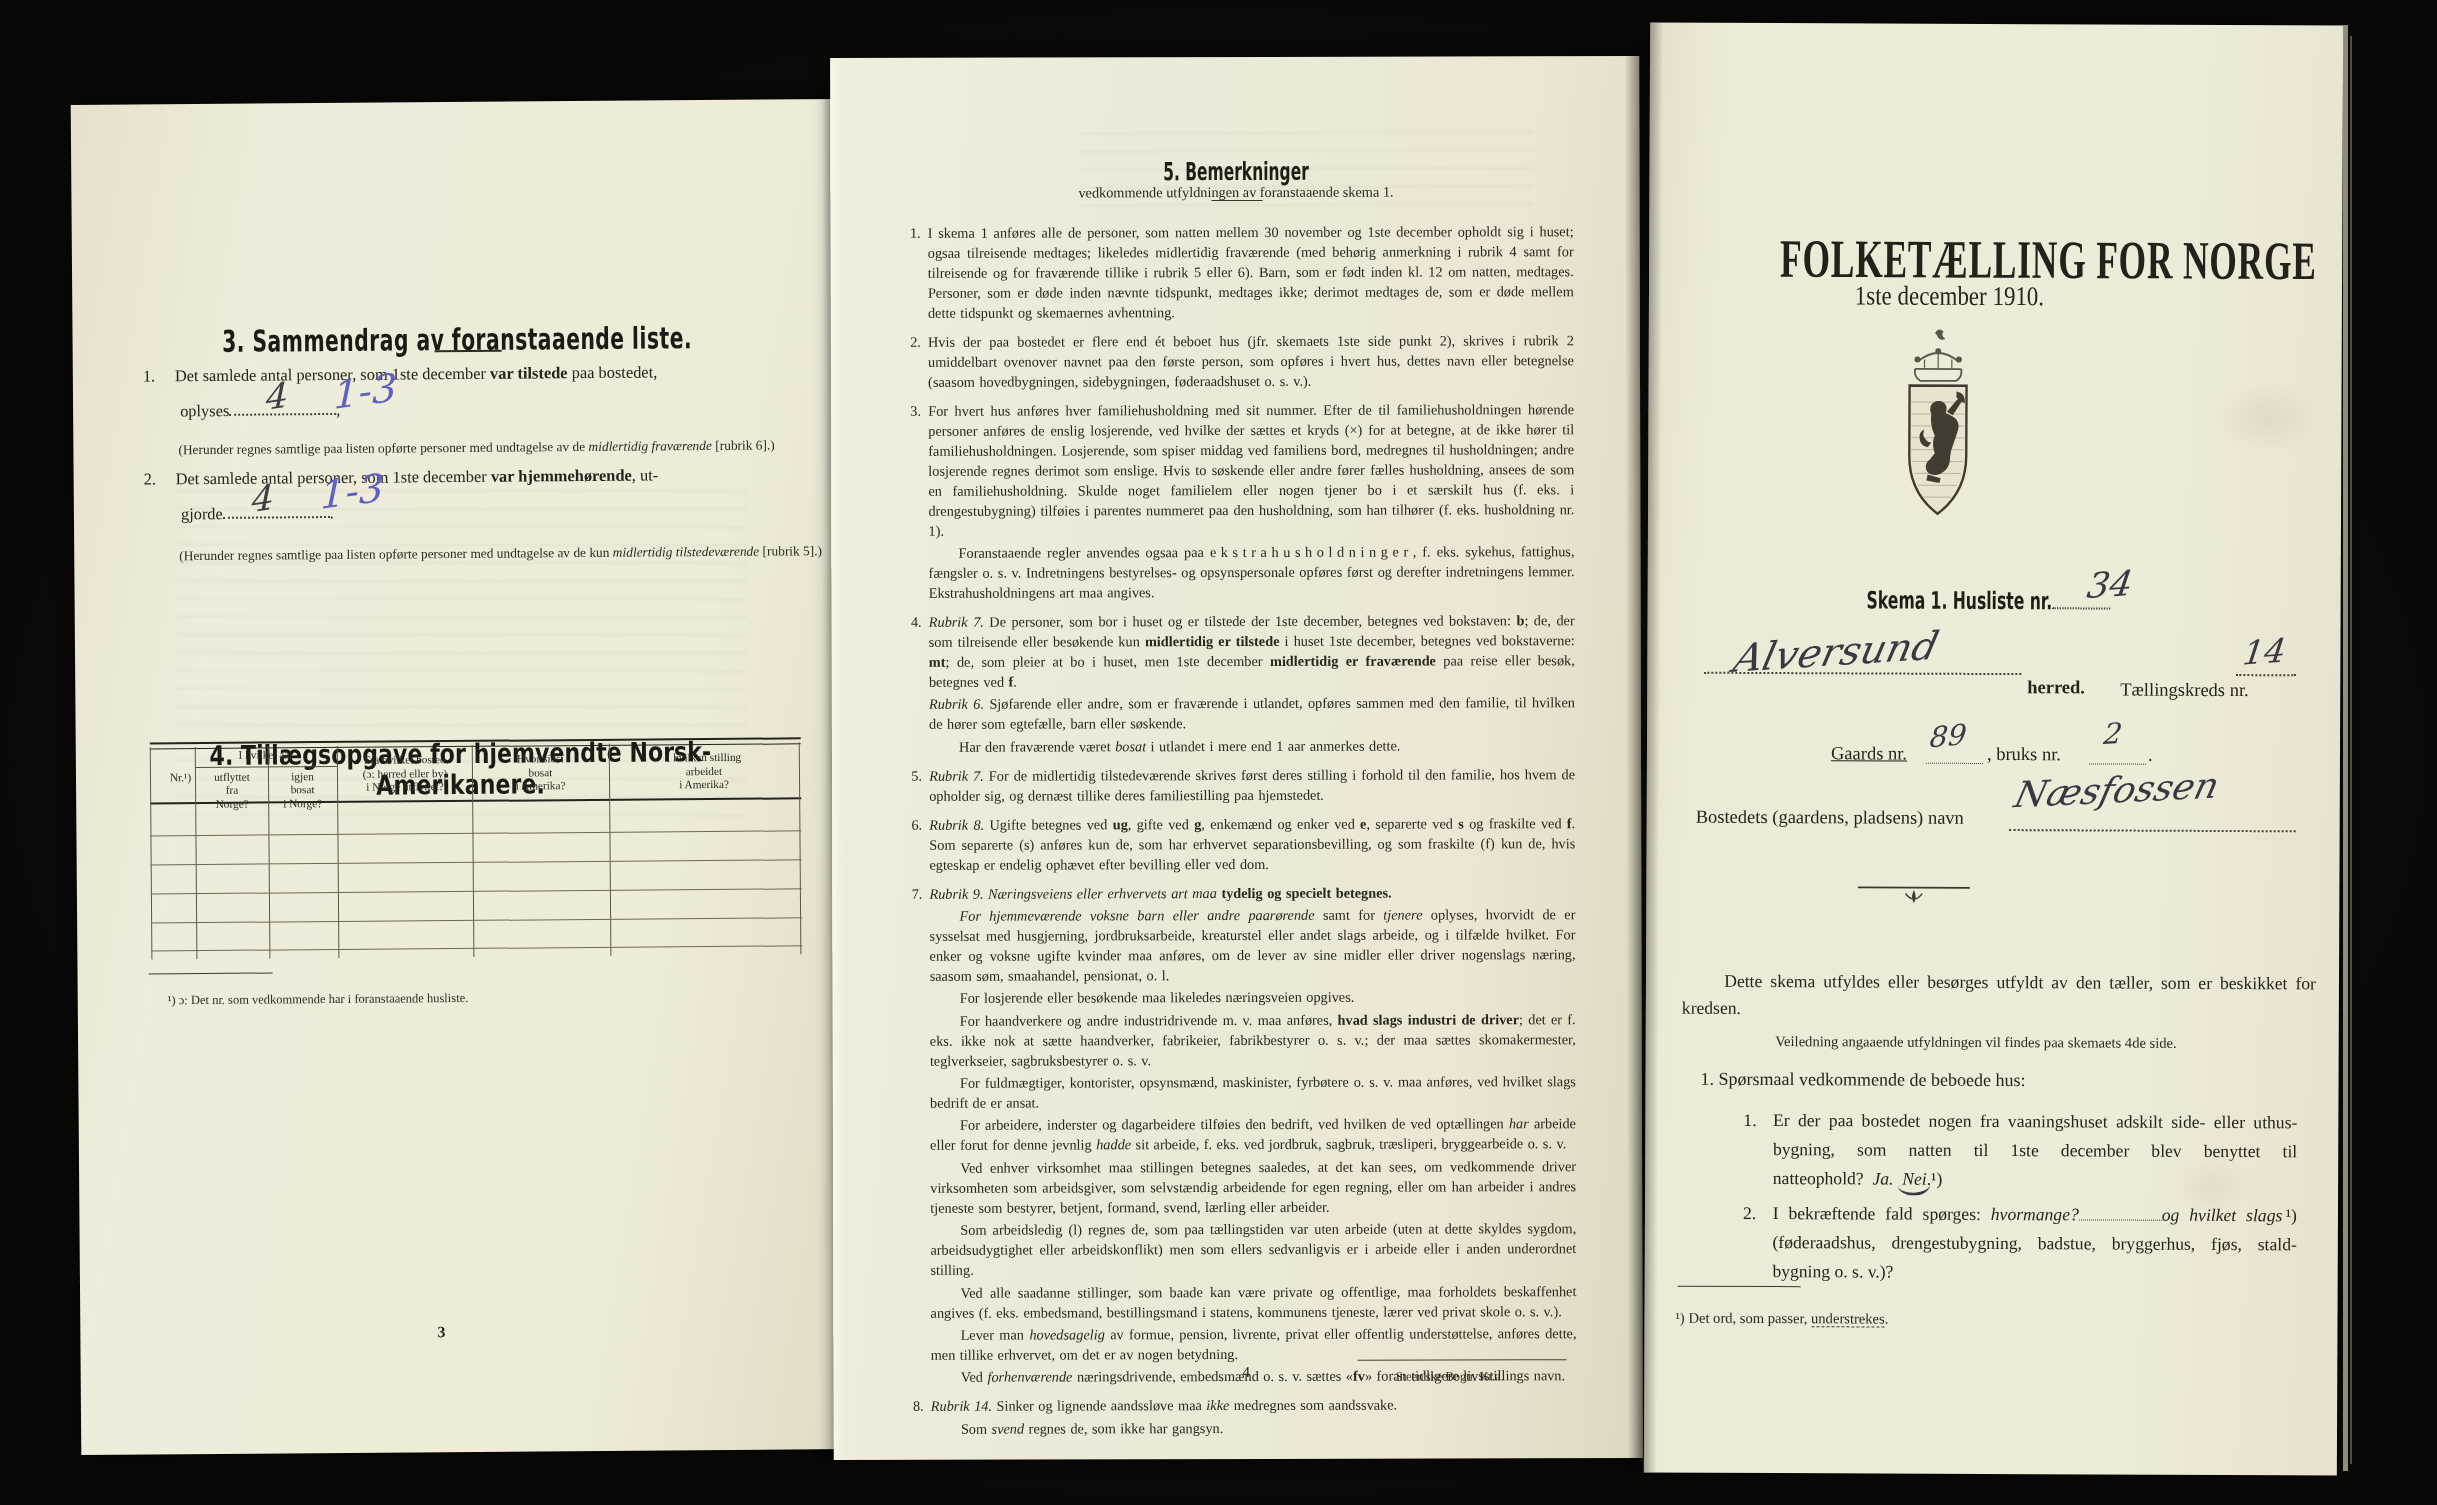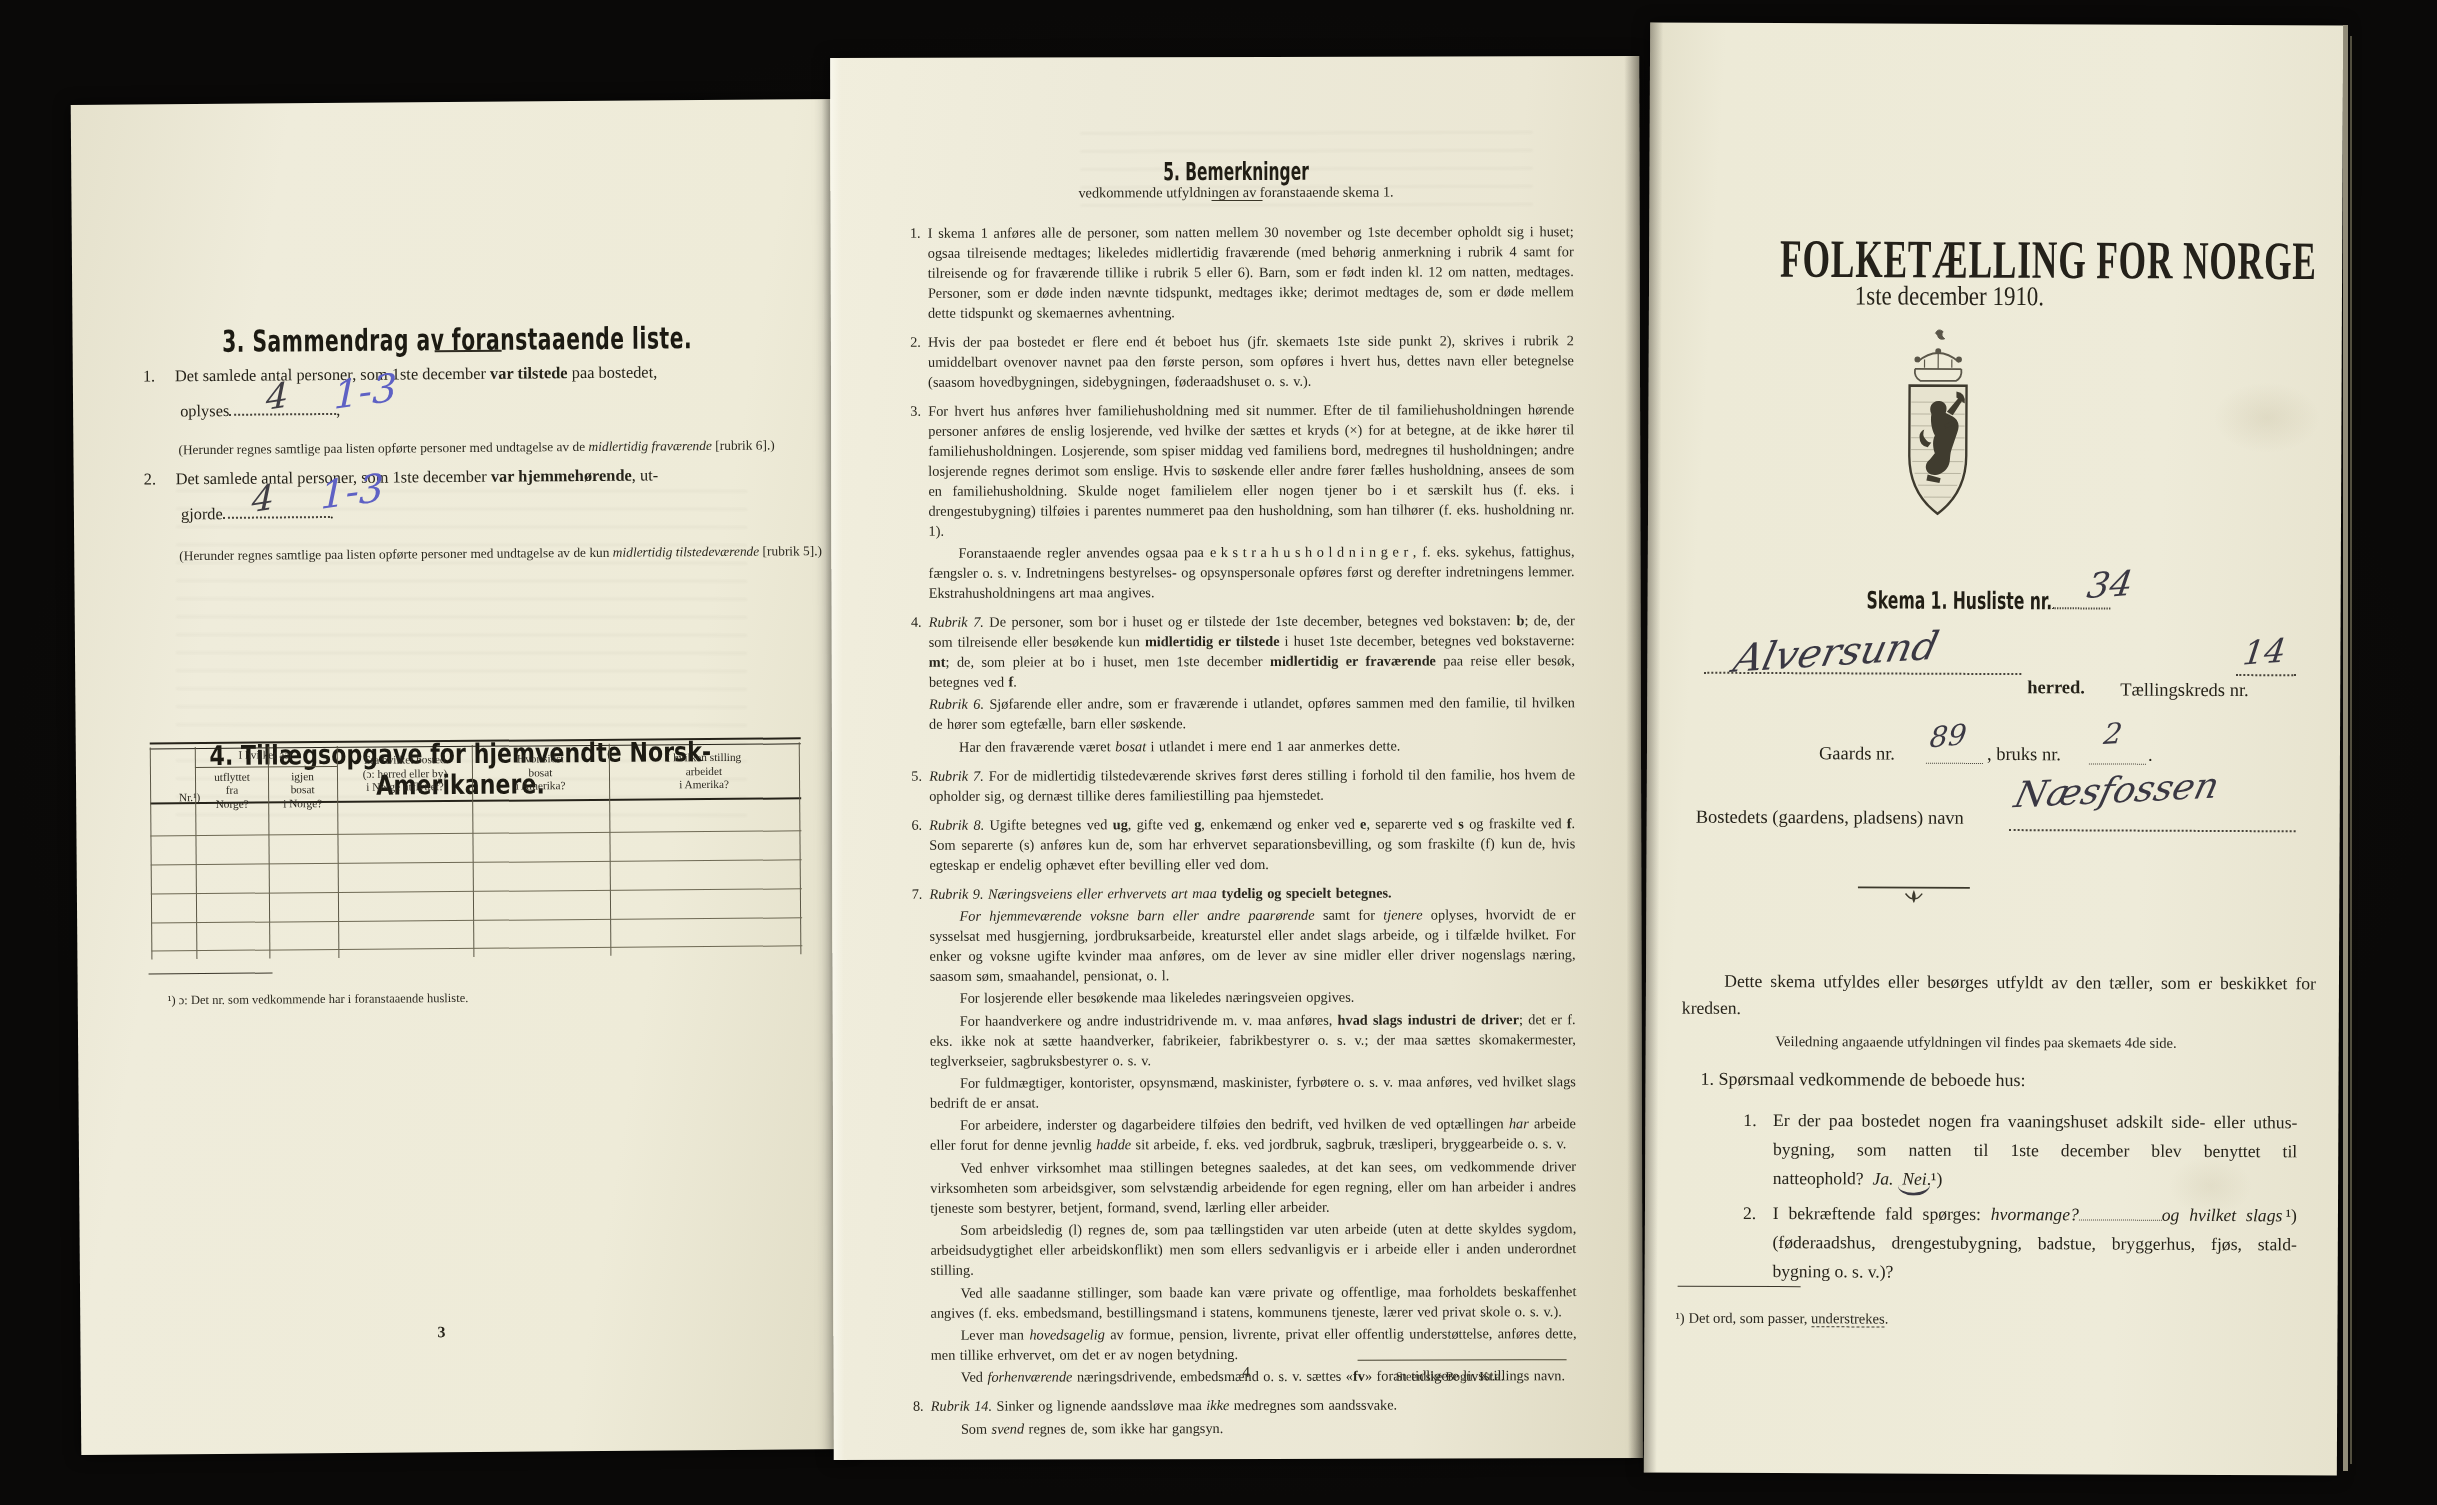--- a/index.html
+++ b/index.html
@@ -146,21 +146,21 @@
       <div class="headsep"></div>
       <div class="yearline"></div>
       <div class="vline" style="left:0;"></div>
       <div class="vline" style="left:45px;"></div>
       <div class="vline" style="left:118px;"></div>
       <div class="vline" style="left:187px;"></div>
       <div class="vline" style="left:322px;"></div>
       <div class="vline" style="left:459px;"></div>
       <div class="vline" style="left:649px;"></div>
 
-      <div class="hcell" style="left:17px;width:45px;top:28.6px;margin-top:20px;">Nr.¹)</div>
+      <div class="hcell" style="left:8px;width:45px;top:28.6px;">Nr.¹)</div>
       <div class="hcell" style="left:45px;width:142px;top:7.1px;">I hvilket aar</div>
       <div class="hcell" style="left:48px;width:68px;top:28.6px;">utflyttet
 fra
 Norge?</div>
       <div class="hcell" style="left:119px;width:67px;top:28.6px;">igjen
 bosat
 i Norge?</div>
       <div class="hcell" style="left:189px;width:132px;top:13px;">Fra hvilket bosted
 (ɔ: herred eller by)
 i Norge utflyttet?</div>
@@ -302,21 +302,21 @@
     </div>
     <span class="hw-ink" style="left:440px;top:540px;font-size:35px;transform:skewX(-12deg) rotate(-4deg);">34</span>
 
     <span class="hw-ink" style="left:89px;top:606px;font-size:39px;transform:skewX(-16deg) rotate(-4deg);">Alversund</span>
     <div class="r-dot" style="left:57px;top:649px;width:317px;"></div>
     <span class="r-line-label" style="left:380px;top:653px;font-weight:700;">herred.</span>
     <span class="r-line-label" style="left:473px;top:655px;">Tællingskreds nr.</span>
     <span class="hw-ink" style="left:596px;top:607px;font-size:33px;transform:skewX(-12deg) rotate(-5deg);">14</span>
     <div class="r-dot" style="left:589px;top:649px;width:60px;"></div>
 
-    <span class="r-line-label" style="left:172px;top:720px;">Gaards nr.</span>
+    <span class="r-line-label" style="left:184px;top:720px;text-decoration:underline;">Gaards nr.</span>
     <div class="r-dot" style="left:279px;top:739px;width:57px;border-bottom-width:1.8px;"></div>
     <span class="hw-ink" style="left:283px;top:695px;font-size:28.6px;transform:skewX(-10deg) rotate(-6deg);">89</span>
     <span class="r-line-label" style="left:340px;top:720px;">,  bruks nr.</span>
     <div class="r-dot" style="left:442px;top:739px;width:57px;border-bottom-width:1.8px;"></div>
     <span class="hw-ink" style="left:457px;top:692px;font-size:28.6px;transform:skewX(-10deg) rotate(-4deg);">2</span>
     <span class="r-line-label" style="left:501px;top:720px;">.</span>
 
     <span class="r-line-label" style="left:49px;top:784px;">Bostedets (gaardens, pladsens) navn</span>
     <div class="r-dot" style="left:362px;top:805px;width:287px;"></div>
     <span class="hw-ink" style="left:370px;top:745px;font-size:36px;transform:skewX(-16deg) rotate(-3deg);">Næsfossen</span>

